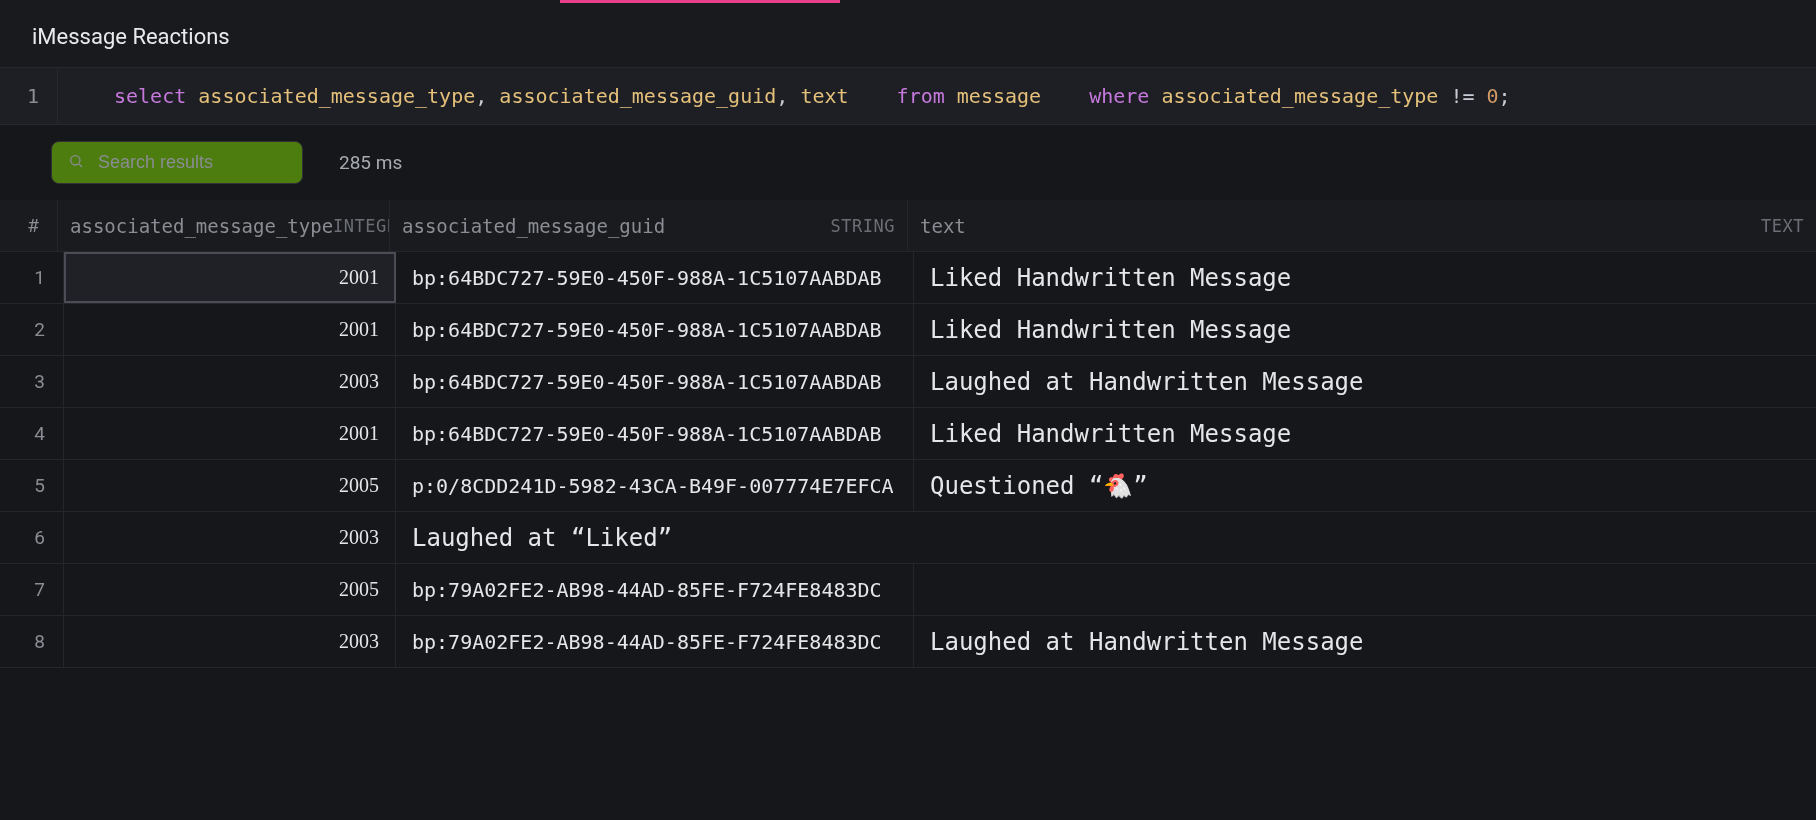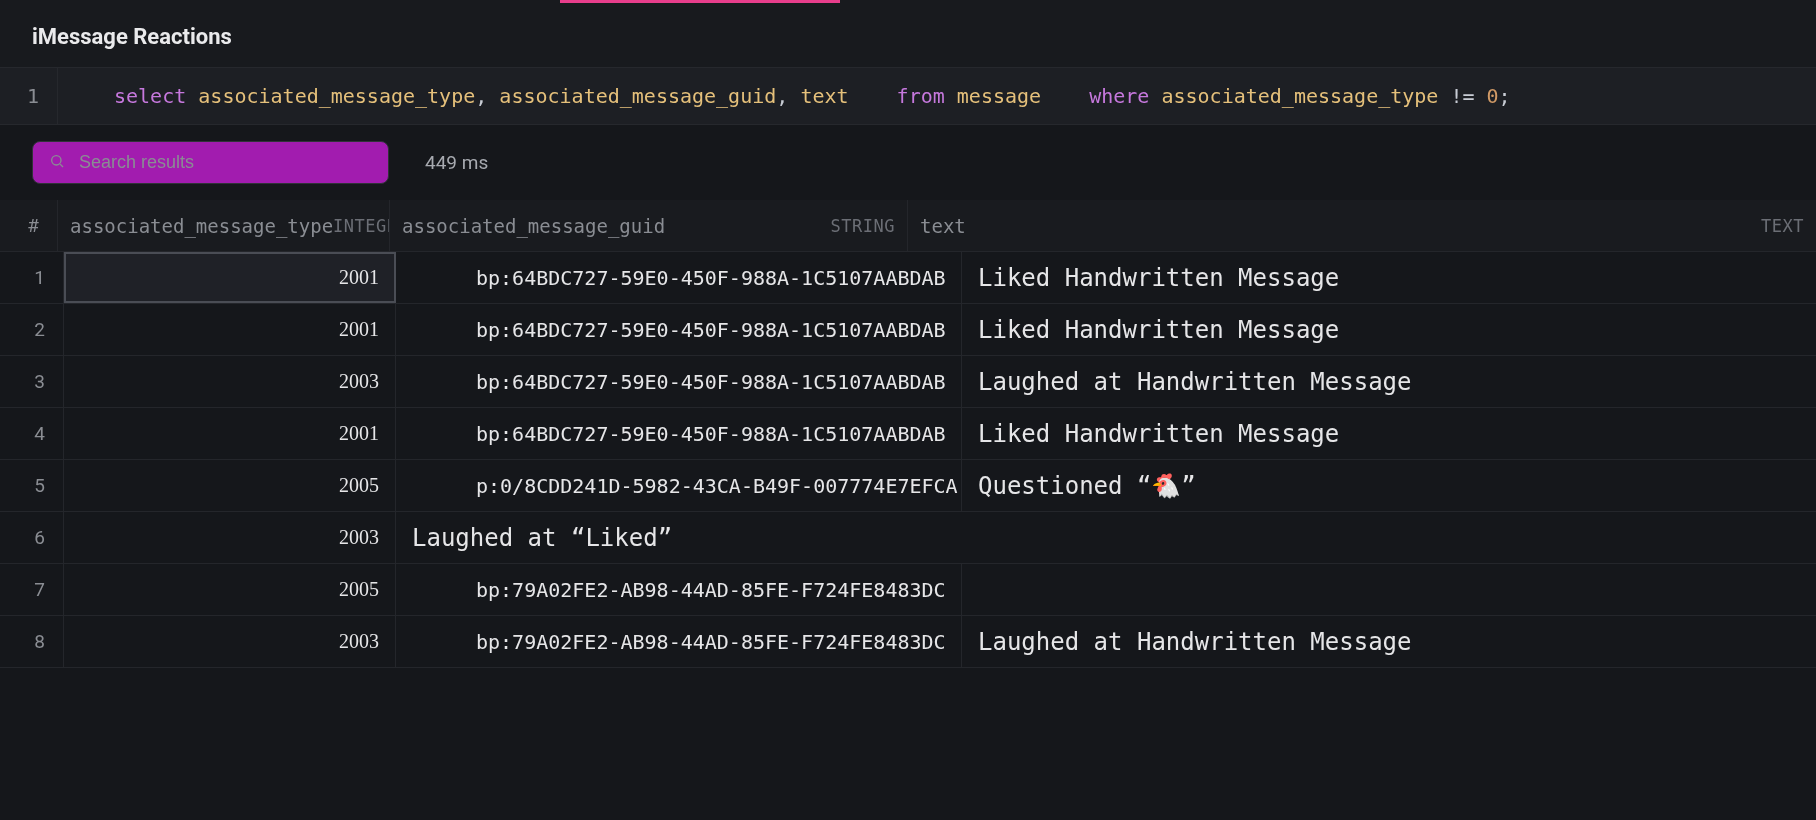--- a/index.html
+++ b/index.html
@@ -17,53 +17,53 @@
     --punct:#c8ccd4;
     --num:#d19a66;
   }
   *{box-sizing:border-box;}
   html,body{margin:0;padding:0;background:var(--bg);color:var(--text);font-family:-apple-system,BlinkMacSystemFont,"Segoe UI",Roboto,sans-serif;width:1816px;height:820px;overflow:hidden;}
   .shell{display:flex;flex-direction:column;height:100%;}
 
   .top-accent{height:4px;background:var(--bg);position:relative;}
   .top-accent::after{content:"";position:absolute;left:560px;width:280px;top:0;height:3px;background:var(--pink);}
 
-  .title-bar{padding:20px 32px 18px;font-size:22px;font-weight:700;color:#eaeaec;border-bottom:1px solid #26282d;}
+  .title-bar{padding:20px 32px 18px;font-size:22px;font-weight:400;color:#eaeaec;border-bottom:1px solid #26282d;}
 
   .query-bar{display:flex;align-items:center;background:var(--bg2);border-bottom:1px solid #26282d;}
   .query-ln{width:58px;text-align:right;padding:16px 18px 16px 0;color:var(--text-dim);font-family:var(--mono);font-size:20px;border-right:1px solid #26282d;}
   .query-code{padding:16px 20px;font-family:var(--mono);font-size:20px;white-space:nowrap;overflow:hidden;}
   .kw{color:var(--kw);margin-left:36px;}
   .id{color:var(--ident);}
   .pn{color:var(--punct);}
   .nm{color:var(--num);}
 
   .filter-bar{display:flex;align-items:center;gap:36px;padding:16px 32px;background:var(--bg3);}
-  .search-wrap{display:flex;align-items:center;gap:12px;border:1px solid var(--border);border-radius:8px;padding:9px 16px;width:357px;background:#a21caf;}
+  .search-wrap{display:flex;align-items:center;gap:12px;border:1px solid var(--border);border-radius:8px;padding:9px 16px;width:252px;background:#4d7c0f;margin-left:19px;}
   .search-wrap svg{width:16px;height:16px;stroke:var(--text-dim);fill:none;stroke-width:2;}
   .search-wrap input{background:transparent;border:none;outline:none;color:var(--text);font-size:18px;width:100%;}
   .search-wrap input::placeholder{color:var(--text-dim);}
   .timing{color:#a7aab0;font-size:19px;}
 
   .grid{display:flex;flex-direction:column;background:var(--bg3);flex:1;overflow:hidden;}
   .row{display:flex;align-items:center;border-bottom:1px solid #24262b;height:52px;}
   .row.head{background:#191b1f;}
   .cell{padding:0 12px;overflow:hidden;white-space:nowrap;text-overflow:ellipsis;}
   .c-idx{width:58px;text-align:right;padding-right:18px;color:var(--text-dim);font-size:19px;border-right:1px solid #24262b;height:100%;display:flex;align-items:center;justify-content:flex-end;}
   .c-type{width:332px;border-right:1px solid #24262b;height:100%;display:flex;align-items:center;}
   .c-guid{width:518px;border-right:1px solid #24262b;height:100%;display:flex;align-items:center;}
   .c-text{flex:1;height:100%;display:flex;align-items:center;}
 
   .head .cell{color:var(--text-dim);font-size:19px;}
   .head .hdr{display:flex;align-items:center;justify-content:space-between;width:100%;font-family:var(--mono);}
   .head .hdr .ty{color:var(--text-dimmer);font-size:17px;letter-spacing:0.5px;}
 
   .data{padding-left:6px;}
   .data .cell.c-type{justify-content:flex-end;font-family:Liberation Serif, serif;font-size:20px;color:#e6e6e8;padding-right:16px;}
-  .data .cell.c-guid{font-family:var(--mono);font-size:20px;color:#e6e6e8;padding-left:32px;margin-left:48px;}
+  .data .cell.c-guid{font-family:var(--mono);font-size:20px;color:#e6e6e8;padding-left:16px;}
   .data .cell.c-text{font-family:var(--mono);font-size:24px;color:#e6e6e8;padding-left:16px;}
 
   .sel .c-type{outline:2px solid #4a4d55;outline-offset:-2px;background:#1f2127;}
 </style>
 </head>
 <body>
 
 <div class="shell">
   <div class="top-accent"></div>
 
@@ -77,21 +77,21 @@
   <div class="filter-bar">
     <div class="search-wrap">
       <span>
         <svg viewBox="0 0 24 24">
             <circle cx="11" cy="11" r="7"></circle>
             <line x1="21" y1="21" x2="16.65" y2="16.65"></line>
           </svg>
       </span>
       <input type="text" placeholder="Search results" style="">
     </div>
-    <div class="timing">449 ms</div>
+    <div class="timing">285 ms</div>
   </div>
 
   <div class="grid">
     <div class="row head">
       <div class="cell c-idx">#</div>
       <div class="cell c-type">
         <div class="hdr">
           <span>associated_message_type</span>
           <span class="ty">INTEGE</span>
         </div>

